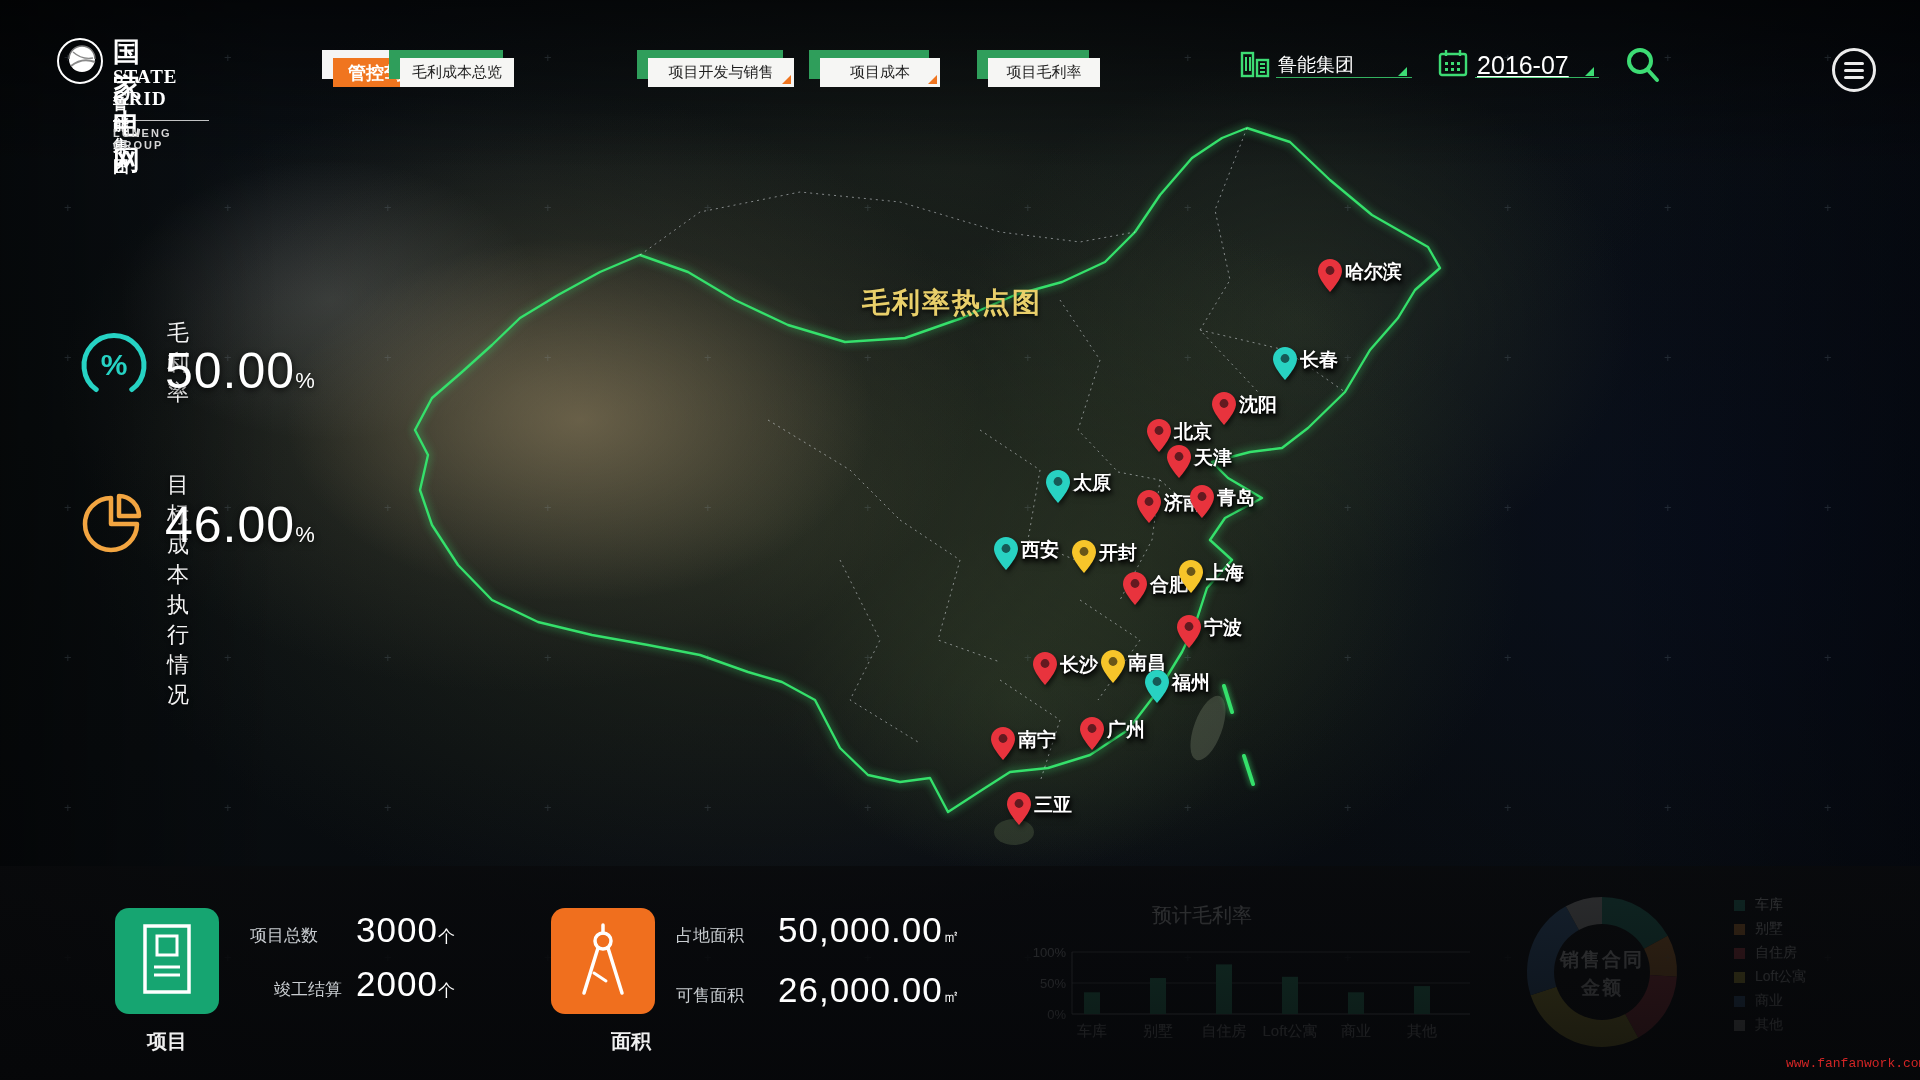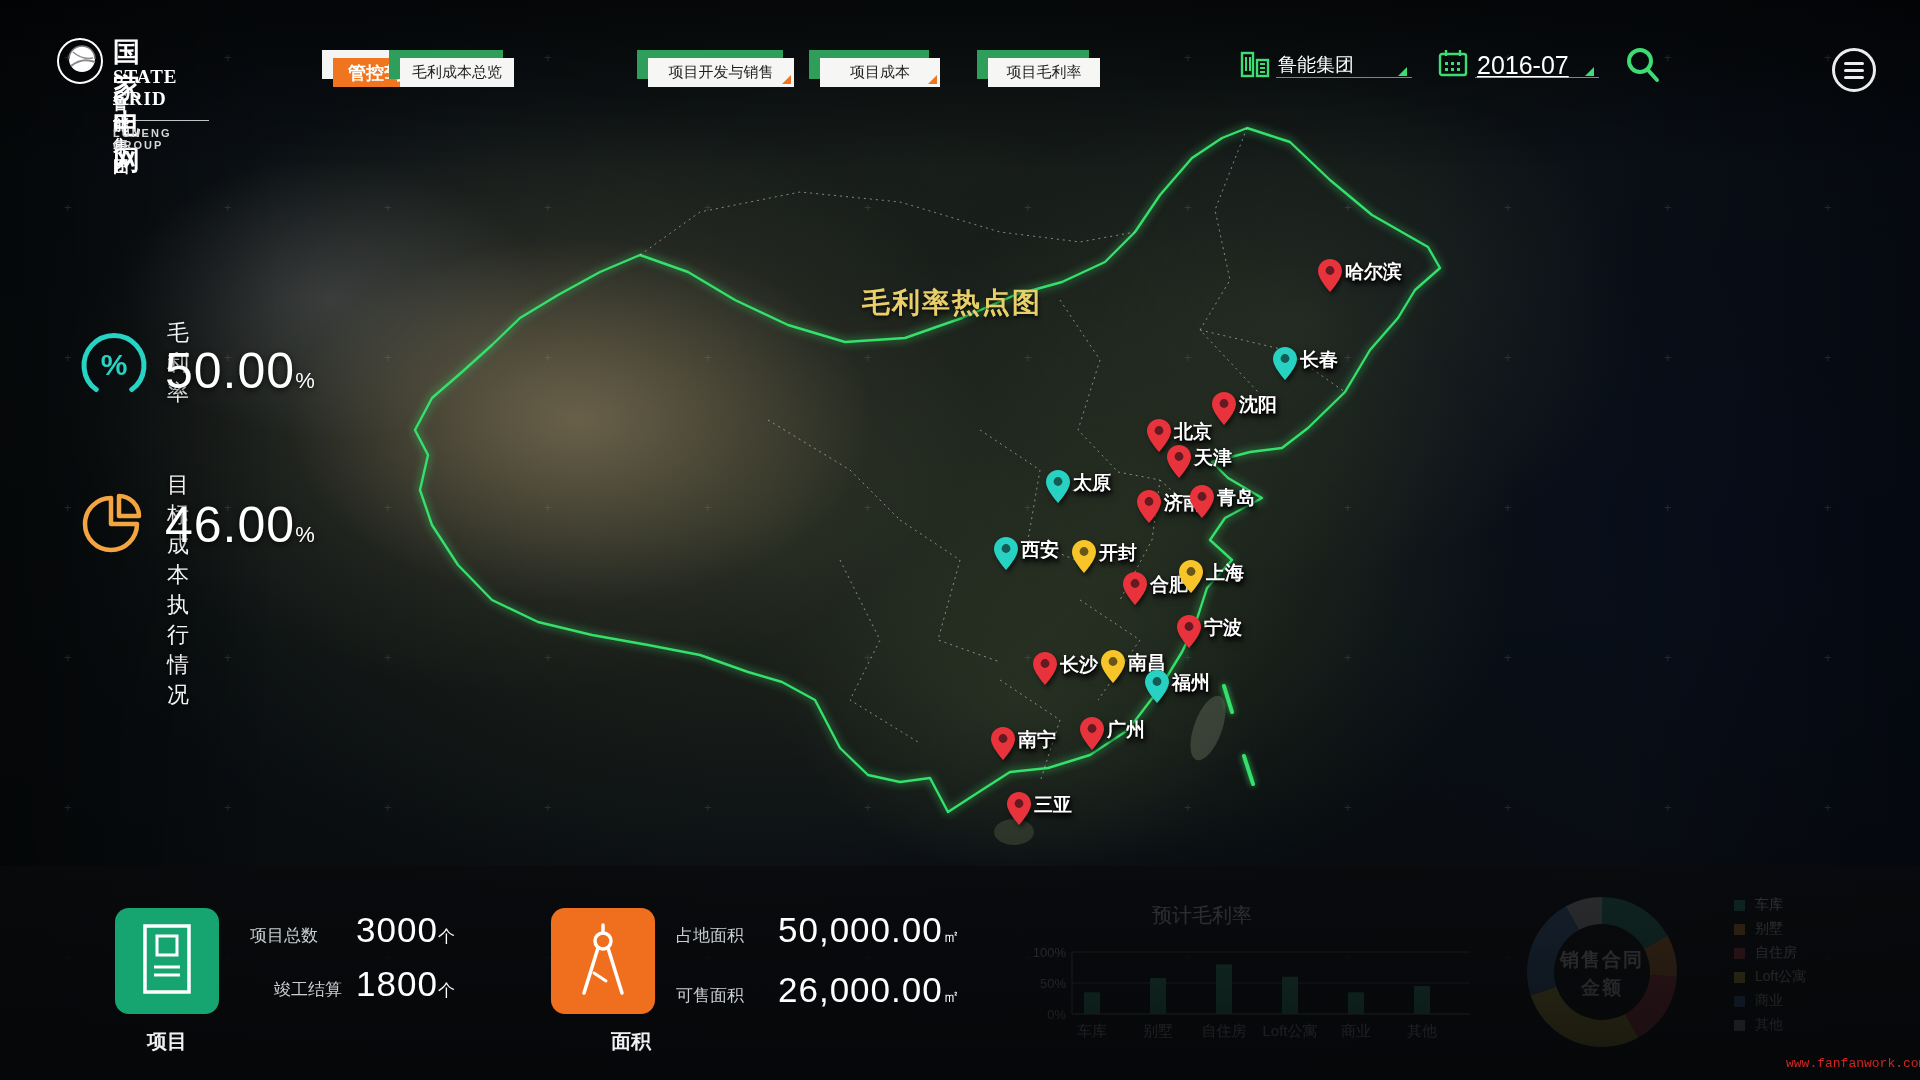--- a/index.html
+++ b/index.html
@@ -417,21 +417,21 @@
         <rect x="8" y="4" width="44" height="66" fill="none" stroke="#fff" stroke-width="3.5"></rect>
         <rect x="20" y="14" width="20" height="19" fill="none" stroke="#fff" stroke-width="3"></rect>
         <line x1="17" y1="45" x2="43" y2="45" stroke="#fff" stroke-width="3"></line>
         <line x1="17" y1="53" x2="43" y2="53" stroke="#fff" stroke-width="3"></line>
       </svg>
     </div>
     <div class="card-caption" style="left:147px;top:162px;">项目</div>
     <div class="kv-label" style="left:250px;top:58px;">项目总数</div>
     <div class="kv-value" style="left:356px;top:44px;"><span>3000</span><span class="kv-unit">个</span></div>
     <div class="kv-label" style="left:250px;top:112px;margin-left:24px;">竣工结算</div>
-    <div class="kv-value" style="left:356px;top:98px;"><span>1800</span><span class="kv-unit">个</span></div>
+    <div class="kv-value" style="left:356px;top:98px;"><span>2000</span><span class="kv-unit">个</span></div>
 
     <div class="card-icon" style="left:551px;top:42px;background:#f06f1e;">
       <svg width="66" height="80" viewBox="0 0 66 80">
         <line x1="33" y1="4" x2="33" y2="12" stroke="#fff" stroke-width="3.5" stroke-linecap="round"></line>
         <circle cx="33" cy="20" r="8" fill="none" stroke="#fff" stroke-width="3.5"></circle>
         <line x1="28" y1="27" x2="14" y2="72" stroke="#fff" stroke-width="3.5" stroke-linecap="round"></line>
         <line x1="38" y1="27" x2="52" y2="72" stroke="#fff" stroke-width="3.5" stroke-linecap="round"></line>
         <line x1="24" y1="52" x2="36" y2="60" stroke="#fff" stroke-width="3" stroke-linecap="round"></line>
       </svg>
     </div>

